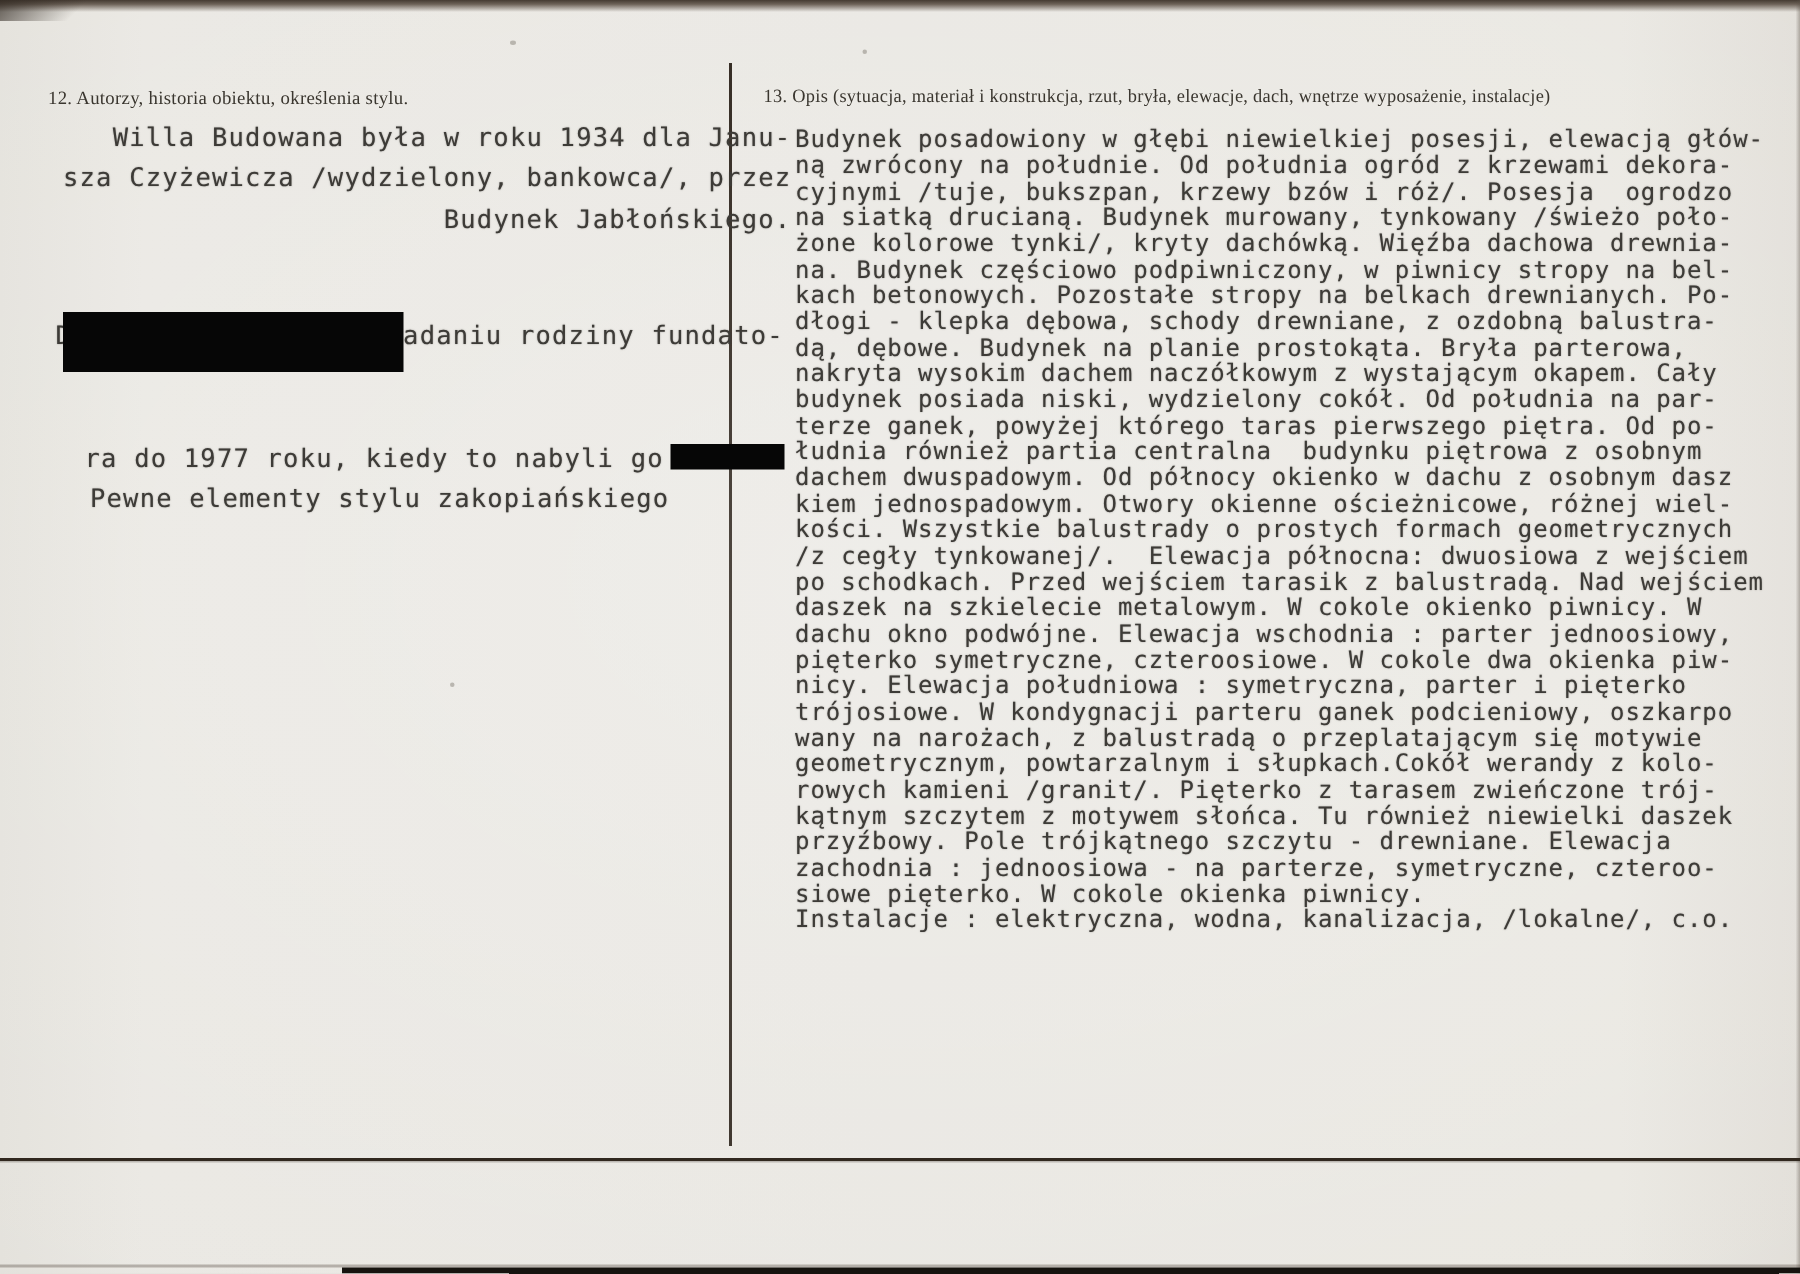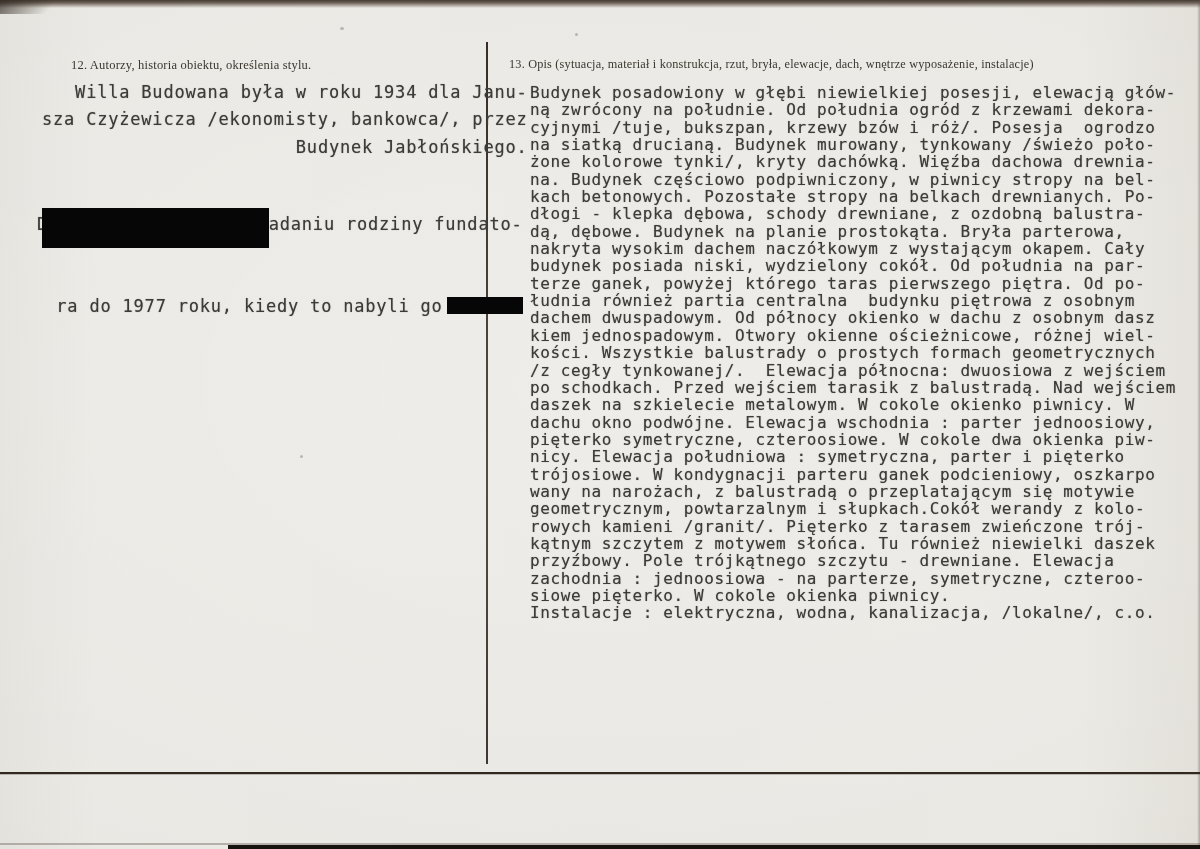--- a/index.html
+++ b/index.html
@@ -27,21 +27,21 @@
     background:linear-gradient(180deg, rgba(45,36,28,.95) 0%, rgba(45,36,28,.8) 60%, rgba(45,36,28,.9) 100%);}
   .rule-bottom{position:absolute;left:0;top:772px;width:1200px;height:2px;background:#31281f;
     box-shadow:0 1px 0 rgba(49,40,31,.25);}
 
   
   .print-label{
     position:absolute;
     font-family:"Liberation Serif","DejaVu Serif",serif;
     font-size:12.5px;color:#3a362f;letter-spacing:.2px;white-space:pre;
   }
-  #s12-label{left:32px;top:58px;margin-left:39px;}
+  #s12-label{left:32px;top:58px;}
   #s13-label{left:509px;top:57px;transform:scaleX(.98);transform-origin:left;}
 
   
   .tw{position:absolute;color:#3d3b37;white-space:pre;
       text-shadow:0 0 1px rgba(62,58,54,.55);}
   .tw-left{font-size:17px;letter-spacing:.8px;line-height:27.4px;text-align:right;}
   .tw-right{font-size:16px;letter-spacing:.62px;line-height:17.35px;}
   #s12-para1{left:42px;top:79px;}
   #s12-para1 .tline:first-child{padding-left:9px;}
   #s12-para2{left:37px;top:156px;}
@@ -66,29 +66,30 @@
 <div class="page">
 
   <div class="edge-top"></div>
   <div class="edge-top-corner"></div>
   <div class="edge-right"></div>
 
   <div class="divider-v"></div>
 
   <div class="print-label" id="s12-label">12. Autorzy, historia obiektu, określenia stylu.</div>
 
-  <div class="tw tw-left" id="s12-para1"><div class="tline">Willa Budowana była w roku 1934 dla Janu-</div><div class="tline">sza Czyżewicza /ekonomisty, bankowca/, przez</div><div class="tline">Budynek Jabłońskiego.</div></div>
+  <div class="tw tw-left" id="s12-para1"><div class="tline">Willa Budowana była w roku 1934 dla Janu-</div><div class="tline">sza Czyżewicza /wydzielony, bankowca/, przez</div><div class="tline">Budynek Jabłońskiego.</div></div>
 
   <div class="tw tw-left" id="s12-para2">
     <div class="tline">Dom pozostawał w posiadaniu rodziny fundato-</div>
     <div class="tline"><span>ra do 1977 roku, kiedy to nabyli go</span><span class="redact-inline"></span></div>
   </div>
 
   <div class="redact-block"></div>
 
+  <div class="tw tw-left" id="s12-style-note">Pewne elementy stylu zakopiańskiego</div>
 
   <div class="print-label" id="s13-label">13. Opis (sytuacja, materiał i konstrukcja, rzut, bryła, elewacje, dach, wnętrze wyposażenie, instalacje)</div>
 
   <div class="tw tw-right" id="s13-body"><div class="tline">Budynek posadowiony w głębi niewielkiej posesji, elewacją głów-</div><div class="tline">ną zwrócony na południe. Od południa ogród z krzewami dekora-</div><div class="tline">cyjnymi /tuje, bukszpan, krzewy bzów i róż/. Posesja  ogrodzo</div><div class="tline">na siatką drucianą. Budynek murowany, tynkowany /świeżo poło-</div><div class="tline">żone kolorowe tynki/, kryty dachówką. Więźba dachowa drewnia-</div><div class="tline">na. Budynek częściowo podpiwniczony, w piwnicy stropy na bel-</div><div class="tline">kach betonowych. Pozostałe stropy na belkach drewnianych. Po-</div><div class="tline">dłogi - klepka dębowa, schody drewniane, z ozdobną balustra-</div><div class="tline">dą, dębowe. Budynek na planie prostokąta. Bryła parterowa,</div><div class="tline">nakryta wysokim dachem naczółkowym z wystającym okapem. Cały</div><div class="tline">budynek posiada niski, wydzielony cokół. Od południa na par-</div><div class="tline">terze ganek, powyżej którego taras pierwszego piętra. Od po-</div><div class="tline">łudnia również partia centralna  budynku piętrowa z osobnym</div><div class="tline">dachem dwuspadowym. Od północy okienko w dachu z osobnym dasz</div><div class="tline">kiem jednospadowym. Otwory okienne ościeżnicowe, różnej wiel-</div><div class="tline">kości. Wszystkie balustrady o prostych formach geometrycznych</div><div class="tline">/z cegły tynkowanej/.  Elewacja północna: dwuosiowa z wejściem</div><div class="tline">po schodkach. Przed wejściem tarasik z balustradą. Nad wejściem</div><div class="tline">daszek na szkielecie metalowym. W cokole okienko piwnicy. W</div><div class="tline">dachu okno podwójne. Elewacja wschodnia : parter jednoosiowy,</div><div class="tline">pięterko symetryczne, czteroosiowe. W cokole dwa okienka piw-</div><div class="tline">nicy. Elewacja południowa : symetryczna, parter i pięterko</div><div class="tline">trójosiowe. W kondygnacji parteru ganek podcieniowy, oszkarpo</div><div class="tline">wany na narożach, z balustradą o przeplatającym się motywie</div><div class="tline">geometrycznym, powtarzalnym i słupkach.Cokół werandy z kolo-</div><div class="tline">rowych kamieni /granit/. Pięterko z tarasem zwieńczone trój-</div><div class="tline">kątnym szczytem z motywem słońca. Tu również niewielki daszek</div><div class="tline">przyźbowy. Pole trójkątnego szczytu - drewniane. Elewacja</div><div class="tline">zachodnia : jednoosiowa - na parterze, symetryczne, czteroo-</div><div class="tline">siowe pięterko. W cokole okienka piwnicy.</div><div class="tline">Instalacje : elektryczna, wodna, kanalizacja, /lokalne/, c.o.</div></div>
 
   <div class="rule-bottom"></div>
   <div class="edge-bottom-faint"></div>
   <div class="edge-bottom-strip"></div>
 
   <div class="speck s1"></div>

